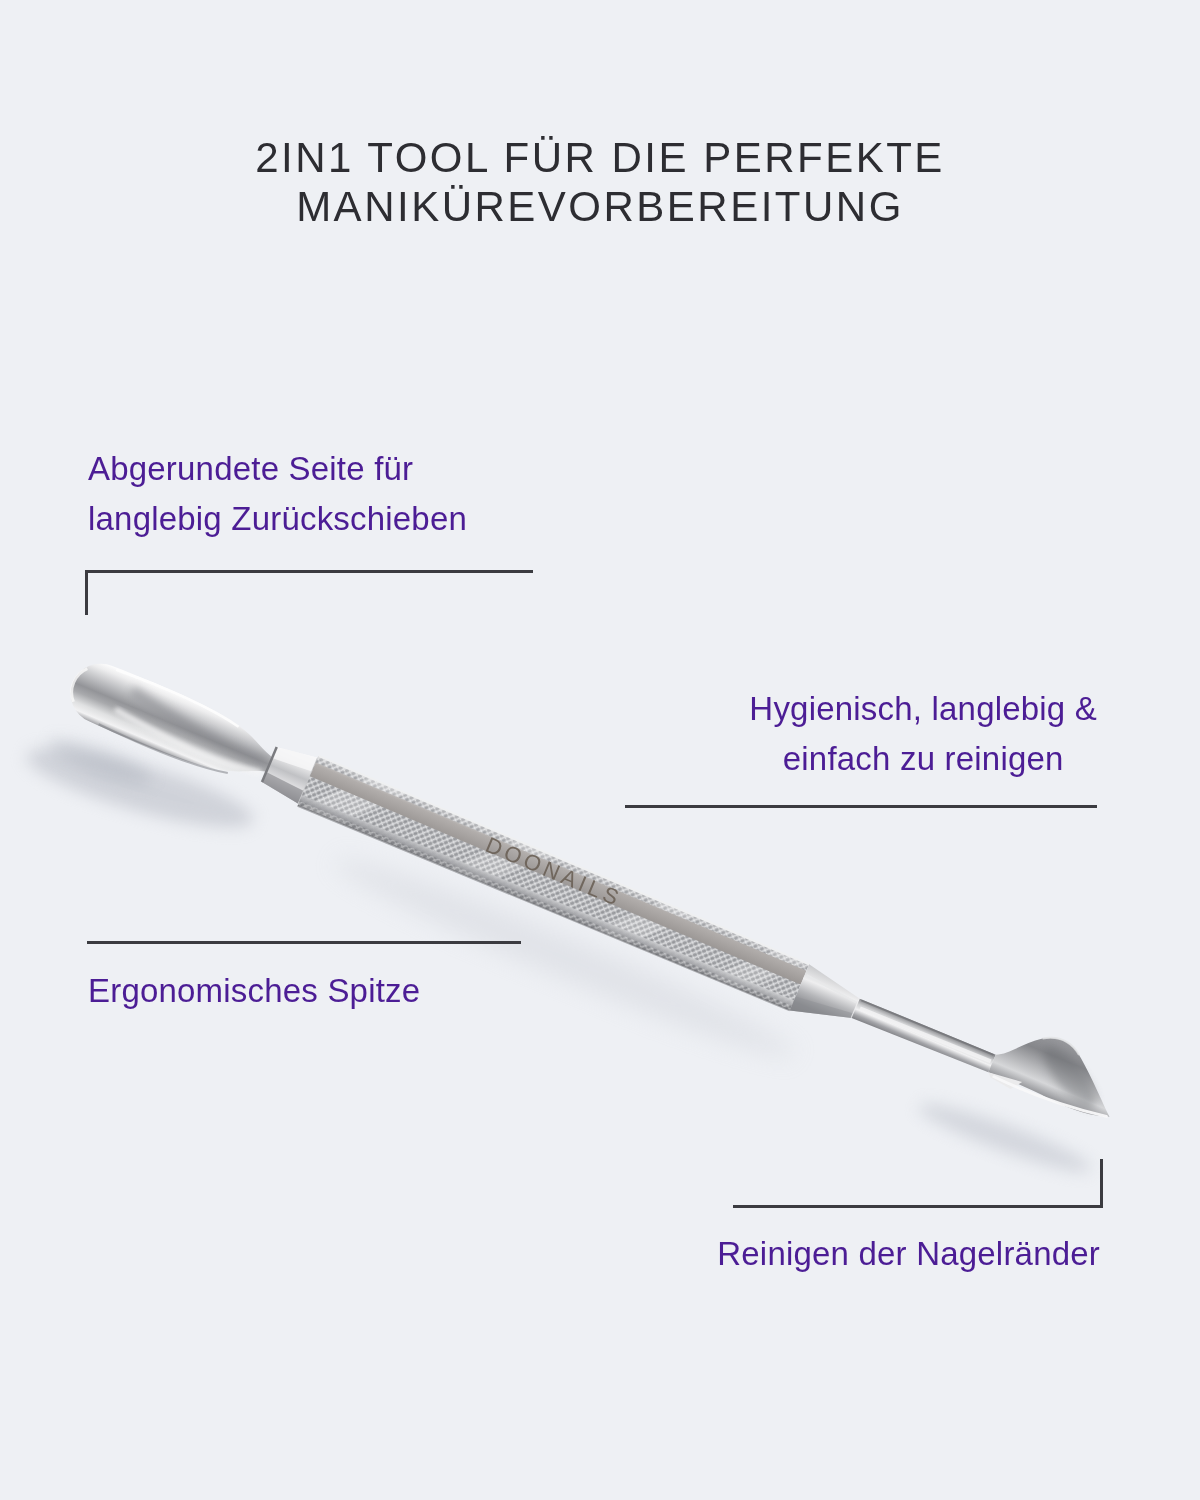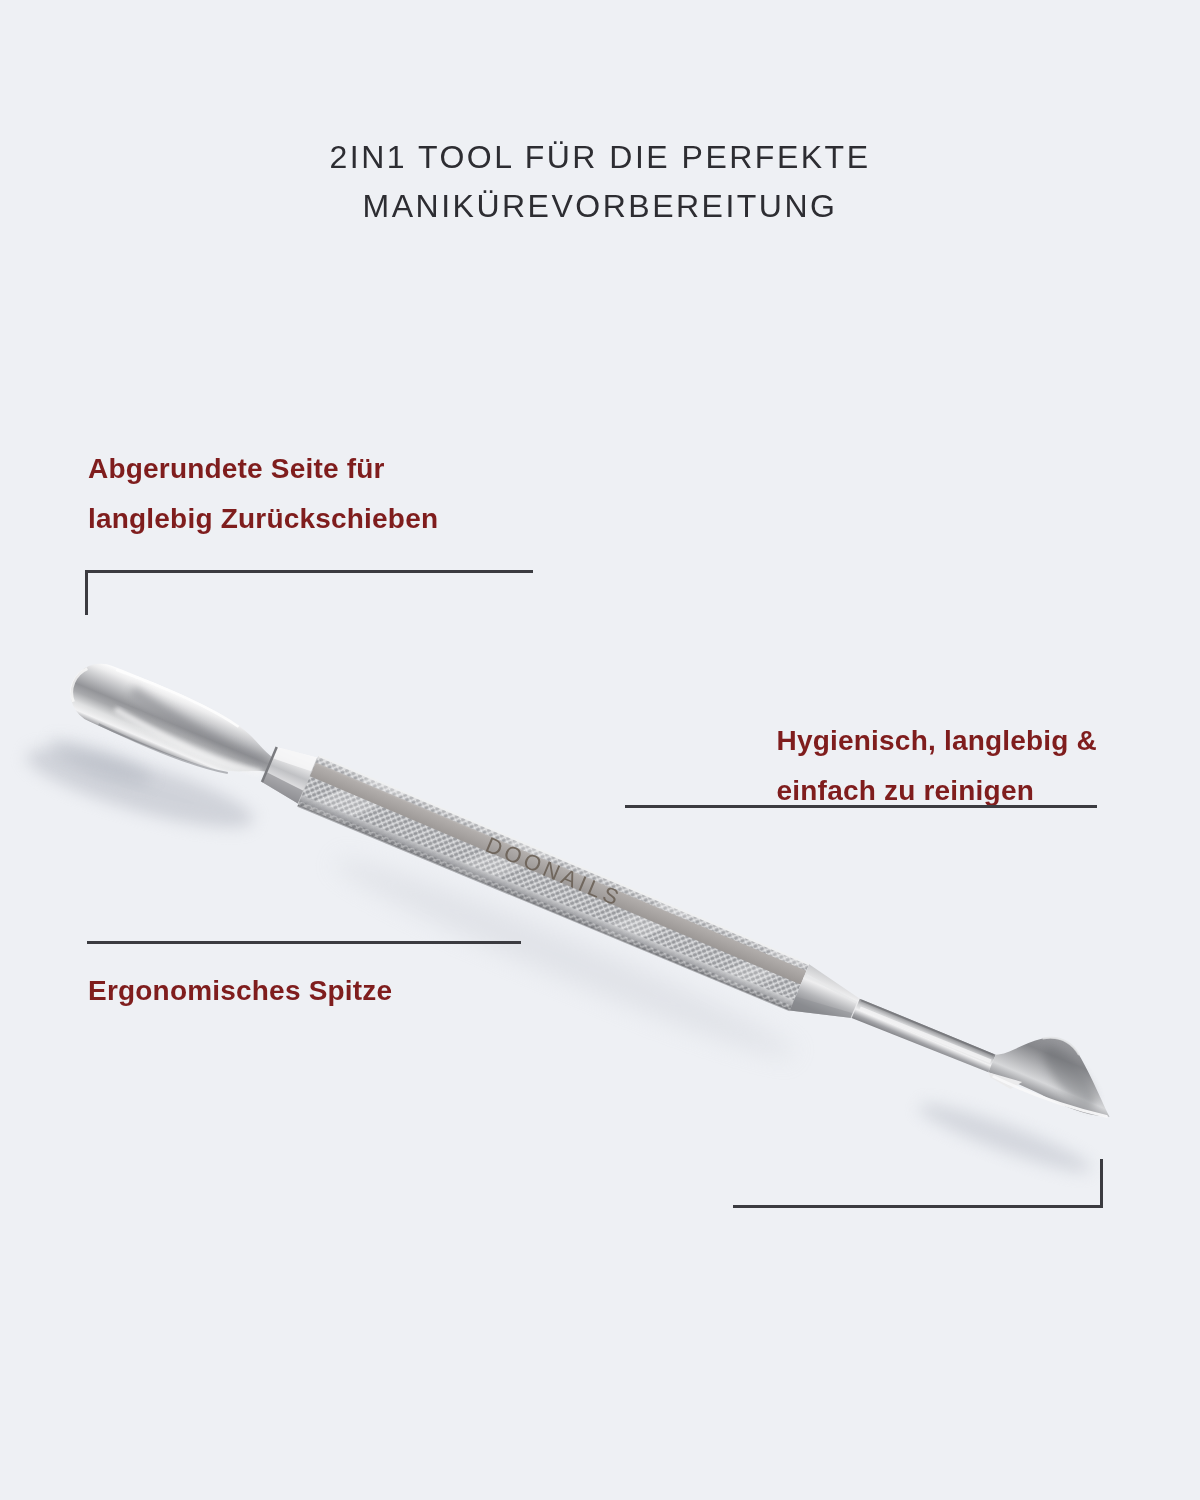--- a/index.html
+++ b/index.html
@@ -8,31 +8,31 @@
     font-family:"Liberation Sans", sans-serif;
     background:#eef0f4;
     position:relative;
     overflow:hidden;
   }
   .stage{position:absolute;left:0;top:0;width:1200px;height:1500px;}
   .title{
     position:absolute;left:0;top:133;width:1200px;
     top:133px;
     text-align:center;
-    font-size:32px;line-height:49px;letter-spacing:2.5px;
+    font-size:42px;line-height:49px;letter-spacing:2.5px;
     font-weight:400;color:#2d2d32;
   }
   .callout{
     position:absolute;
-    font-size:28px;line-height:50px;letter-spacing:0.2px;
-    color:#7f1d1d;font-weight:700;
+    font-size:33px;line-height:50px;letter-spacing:0.2px;
+    color:#4c1d95;font-weight:400;
     white-space:nowrap;
   }
   .co-rounded{left:88px;top:444px;text-align:left;}
-  .co-hygienic{right:103px;top:716px;text-align:left;}
+  .co-hygienic{right:103px;top:684px;text-align:center;}
   .co-ergonomic{left:88px;top:966px;text-align:left;}
   .co-pointed{right:100px;top:1229px;text-align:right;}
   .bracket{position:absolute;}
   .br-rounded{
     left:85px;top:570px;width:445px;height:42px;
     border-top:3px solid #3b3b40;border-left:3px solid #3b3b40;
   }
   .ln-hygienic{
     left:625px;top:805px;width:472px;height:3px;background:#3b3b40;
   }
@@ -221,15 +221,16 @@
   </div>
   <div class="bracket ln-hygienic"></div>
 
   <div class="bracket ln-ergonomic"></div>
   <div class="callout co-ergonomic">
     <div>Ergonomisches Spitze</div>
   </div>
 
   <div class="bracket br-pointed"></div>
   <div class="callout co-pointed">
+    <div>Reinigen der Nagelränder</div>
   </div>
 
 </div>
 
 </body></html>

